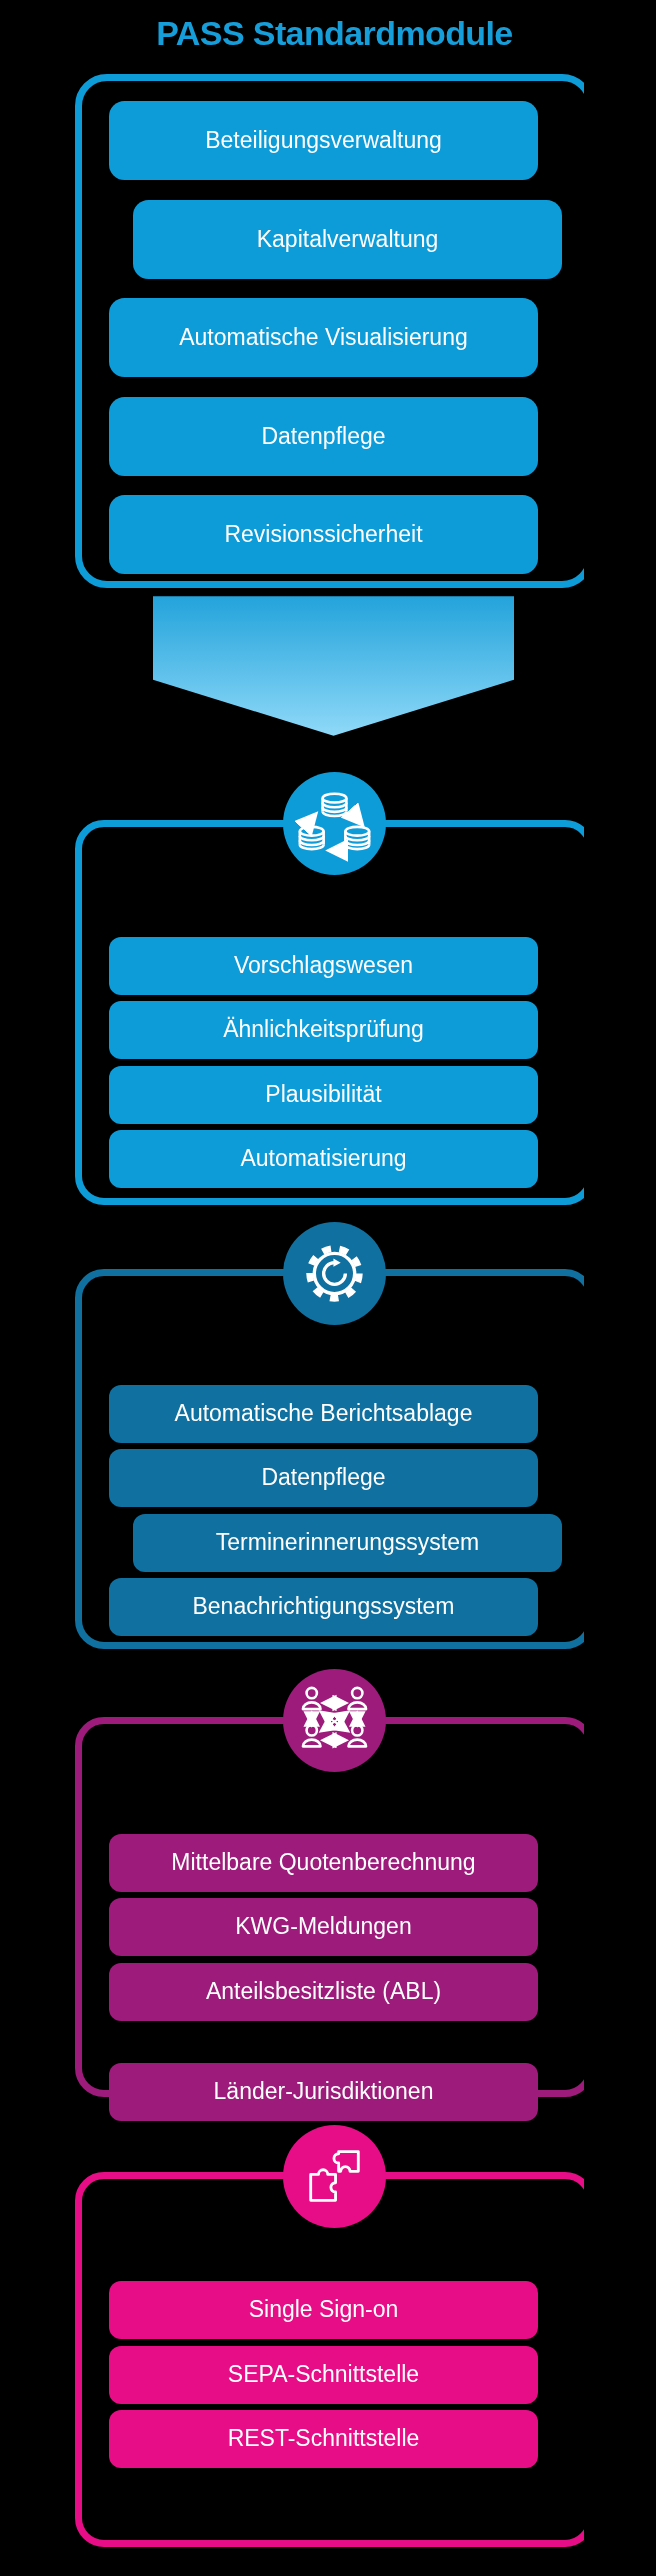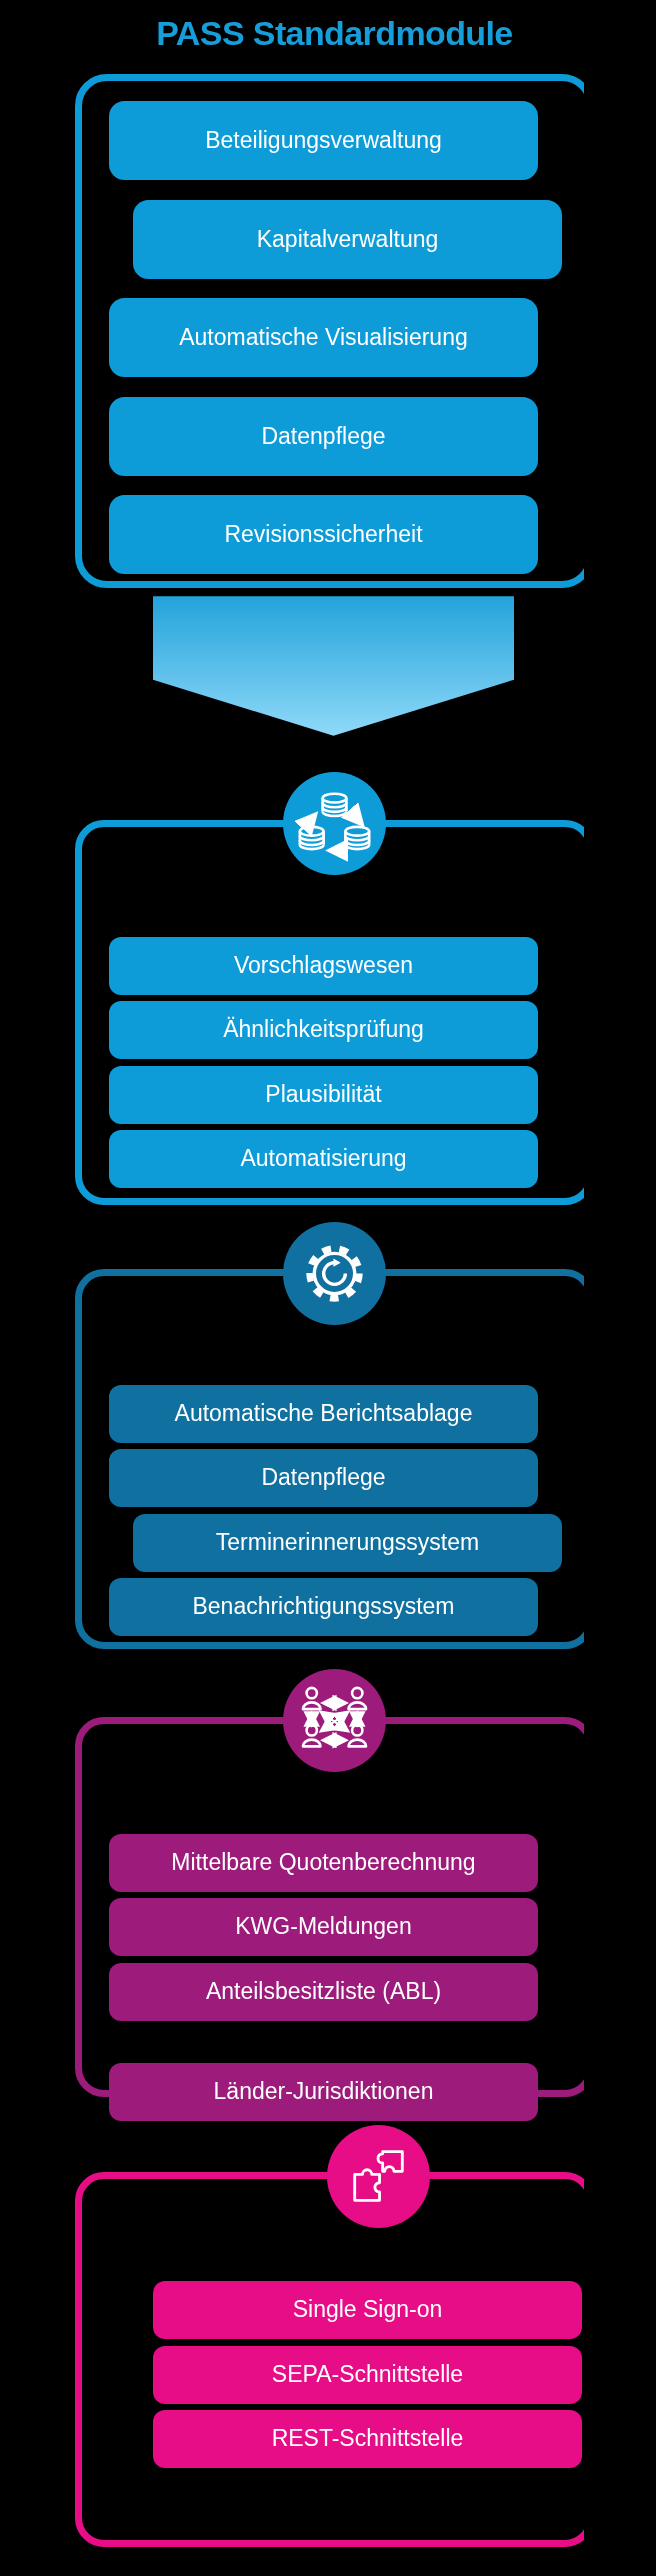--- a/index.html
+++ b/index.html
@@ -50,21 +50,21 @@
     font-weight: 400;
     border-radius: 13px;
     text-align: center;
     line-height: 1.1;
   }
   .pill.tall { height: 79px; border-radius: 15.5px; }
   .pill.std  { height: 58px;  border-radius: 12px; }
   .bg-cyan   { background: #0E9CD9; }
   .bg-teal   { background: #10709F; }
   .bg-magenta{ background: #9C1B7B; }
-  .bg-pink   { background: #E70D87; margin-left: 44px; }
+  .bg-pink   { background: #E70D87; }
 
   .gtitle {
     font-size: 25px;
     font-weight: bold;
     line-height: 1.12;
   }
   .tx-cyan   { color: #0E9CD9; }
   .tx-teal   { color: #10709F; }
   .tx-magenta{ color: #9C1B7B; }
   .tx-pink   { color: #E70D87; }

